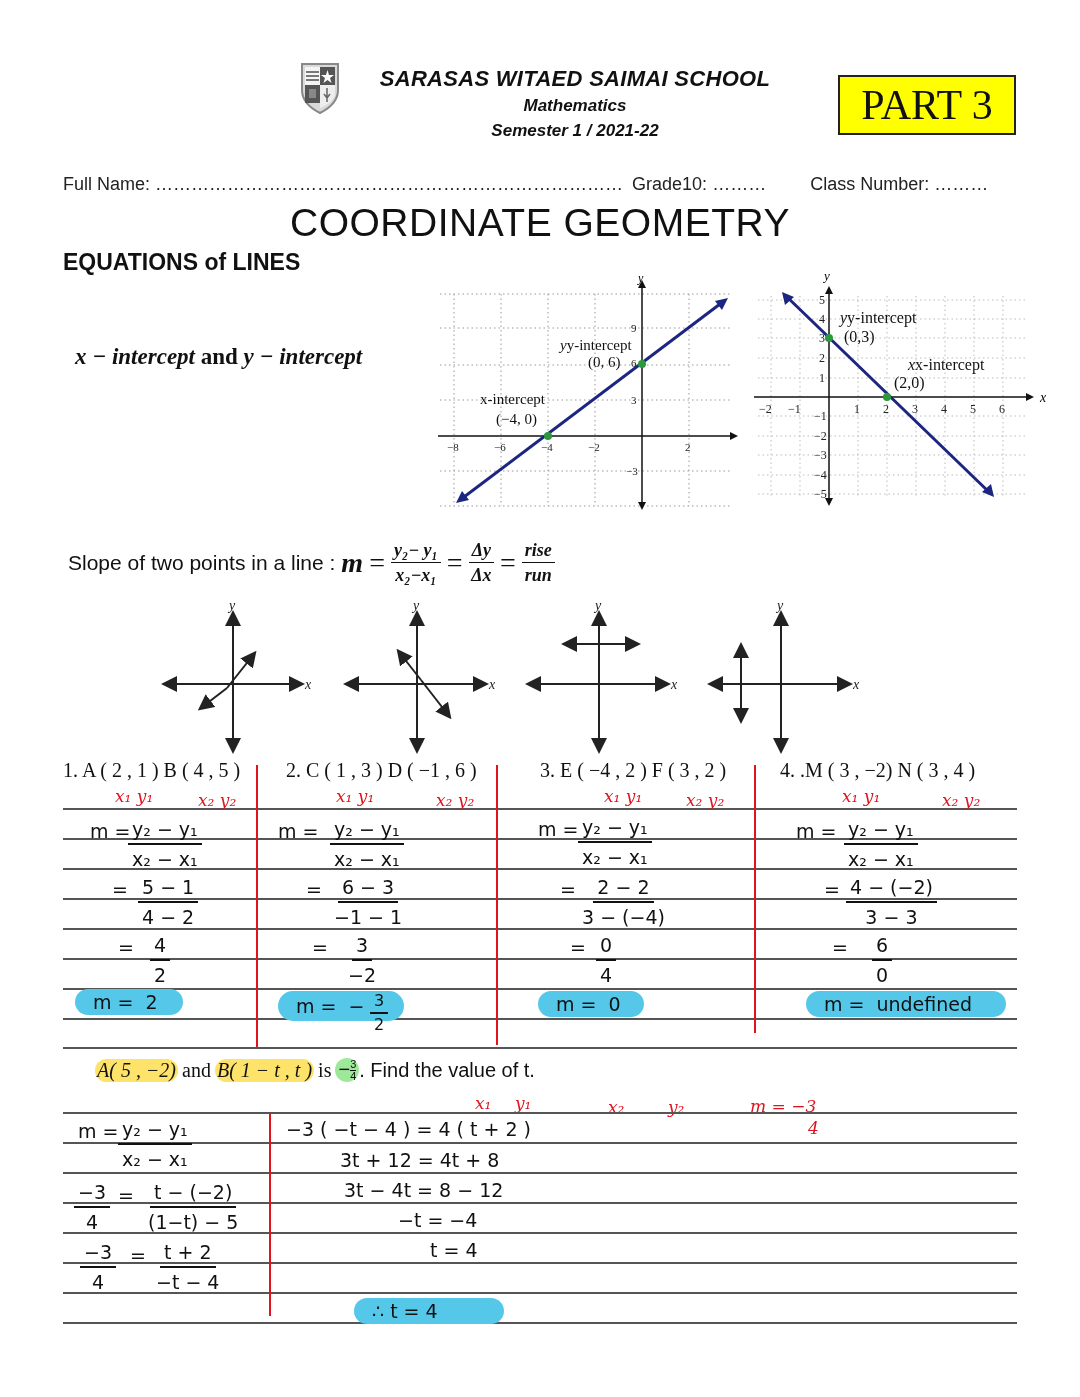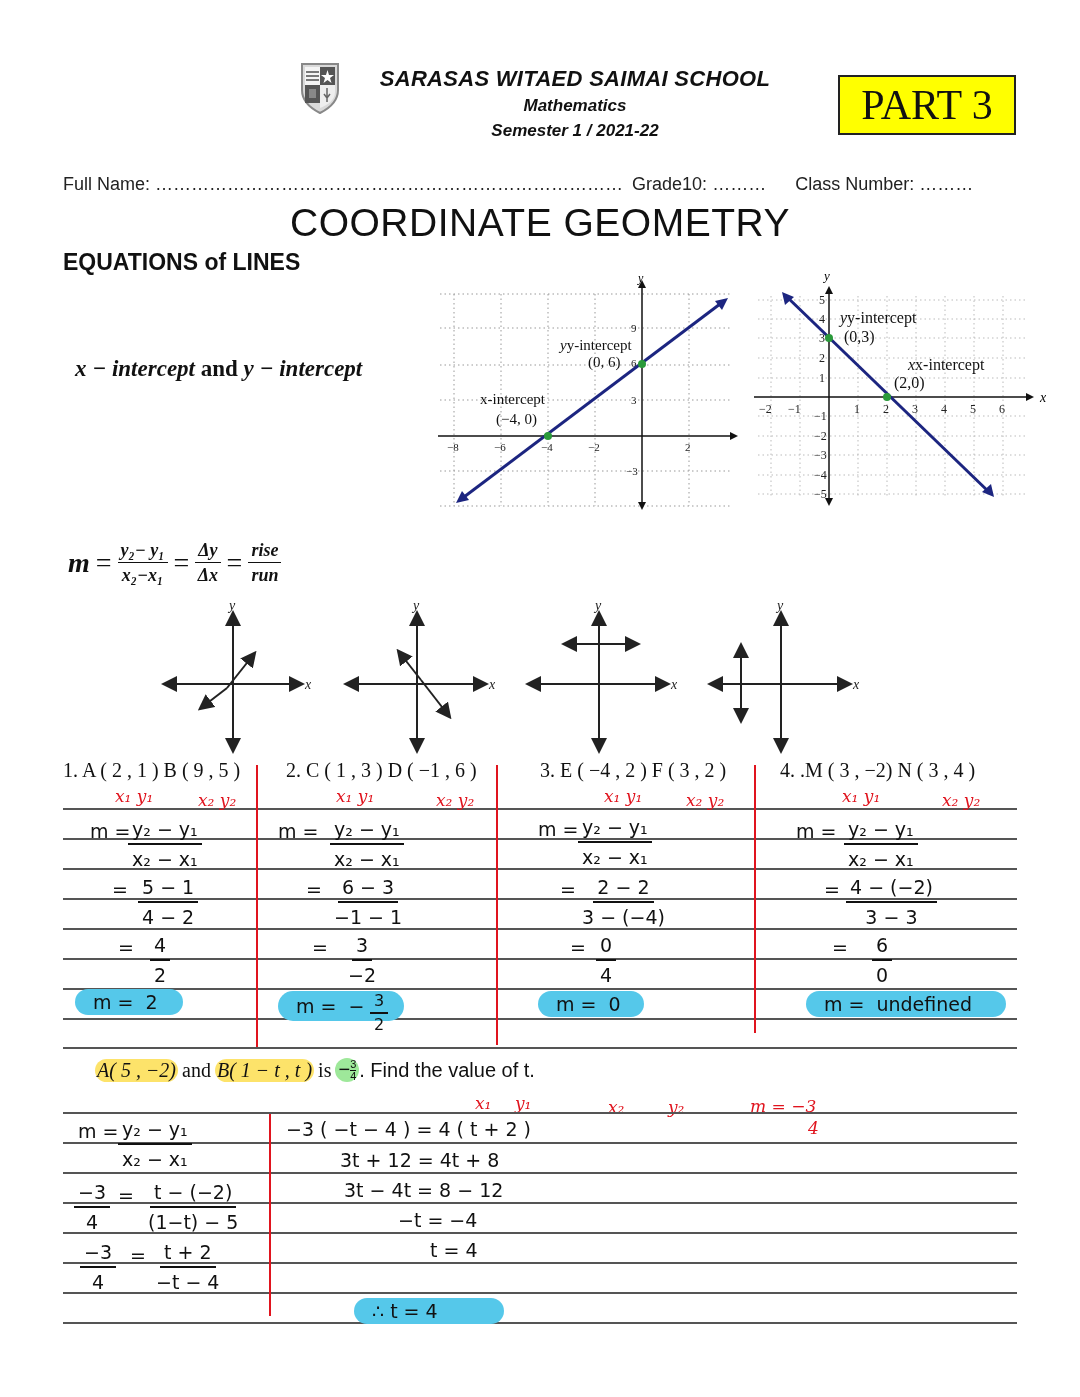--- a/index.html
+++ b/index.html
@@ -11,21 +11,21 @@
   
   #logo { left: 300px; top: 62px; width: 40px; height: 52px; }
   #school { left: 360px; top: 66px; width: 430px; text-align: center; font-weight: bold; font-style: italic; font-size: 22px; letter-spacing: 0.3px; }
   #subject { left: 360px; top: 96px; width: 430px; text-align: center; font-weight: bold; font-style: italic; font-size: 17px; }
   #semester { left: 360px; top: 121px; width: 430px; text-align: center; font-weight: bold; font-style: italic; font-size: 17px; }
   #part-box { left: 838px; top: 75px; width: 178px; height: 60px; background: #ffff00; border: 2px solid #222; display: flex; align-items: center; justify-content: center; font-family: "Liberation Serif", serif; font-size: 42px; }
 
   #name-line { left: 63px; top: 174px; width: 960px; font-size: 18px; color: #222; white-space: nowrap; }
   #doc-title { left: 0; top: 201px; width: 1080px; text-align: center; font-size: 39px; letter-spacing: 0.5px; }
   #section-title { left: 63px; top: 249px; font-weight: bold; font-size: 23px; text-align: right; }
-  #intercepts-label { left: 75px; top: 344px; font-family: "Liberation Serif", serif; font-size: 23px; font-weight: bold; margin-top: 12px; }
+  #intercepts-label { left: 75px; top: 344px; font-family: "Liberation Serif", serif; font-size: 23px; font-weight: bold; }
   #intercepts-label i { font-style: italic; }
 
   #slope-line { left: 68px; top: 538px; font-size: 21px; display: flex; align-items: center; gap: 6px; white-space: nowrap; }
   .frac { display: inline-flex; flex-direction: column; align-items: center; font-family: "Liberation Serif", serif; font-weight: bold; font-style: italic; font-size: 18px; line-height: 24px; }
   .frac .num { border-bottom: 1.5px solid #111; padding: 0 3px; }
   .eq { font-family: "Liberation Serif", serif; font-size: 28px; }
   .m-big { font-family: "Liberation Serif", serif; font-weight: bold; font-style: italic; font-size: 28px; }
 
   
   .rule { position: absolute; left: 63px; width: 954px; height: 1.5px; background: #555; }
@@ -61,21 +61,21 @@
 <div id="school" class="abs">SARASAS WITAED SAIMAI SCHOOL</div>
 <div id="subject" class="abs">Mathematics</div>
 <div id="semester" class="abs">Semester 1 / 2021-22</div>
 <div id="part-box" class="abs">PART 3</div>
 
 <div id="name-line" class="abs">
   <span>Full Name:</span>
   <span>……………………………………………………………………</span>
   <span style="margin-left:4px">Grade10:</span>
   <span>………</span>
-  <span style="margin-left:24px">Class Number:</span>
+  <span style="margin-left:39px">Class Number:</span>
   <span>………</span>
 </div>
 
 <div id="doc-title" class="abs">COORDINATE GEOMETRY</div>
 <div id="section-title" class="abs">EQUATIONS of LINES</div>
 
 <div id="intercepts-label" class="abs">
   <i>x − intercept</i>
   <span>and</span>
   <i>y − intercept</i>
@@ -180,20 +180,21 @@
   <circle cx="139" cy="131" r="4" fill="#2a9a3a"></circle>
   <g font-family="Liberation Serif, serif" font-size="16" fill="#111">
     <text x="92" y="57"><tspan font-style="italic">y</tspan><tspan>y-intercept</tspan></text>
     <text x="96" y="76">(0,3)</text>
     <text x="160" y="104"><tspan font-style="italic">x</tspan><tspan>x-intercept</tspan></text>
     <text x="146" y="122">(2,0)</text>
   </g>
 </svg>
 
 <div id="slope-line" class="abs">
+  <span>Slope of two points in a line :</span>
   <span class="m-big">m</span>
   <span class="eq">=</span>
   <span class="frac">
       <span class="num">y₂− y₁</span>
       <span>x₂−x₁</span>
     </span>
   <span class="eq">=</span>
   <span class="frac">
       <span class="num">Δy</span>
       <span>Δx</span>
@@ -260,21 +261,21 @@
 <div class="rule" style="top:928px"></div>
 <div class="rule" style="top:958px"></div>
 <div class="rule" style="top:988px"></div>
 <div class="rule" style="top:1018px"></div>
 <div class="rule" style="top:1047px"></div>
 
 <div class="vline" style="left:256px;top:765px;height:282px"></div>
 <div class="vline" style="left:496px;top:765px;height:280px"></div>
 <div class="vline" style="left:754px;top:765px;height:268px"></div>
 
-<div class="abs problem-head" style="left:63px;top:759px">1. A ( 2 , 1 ) B ( 9 , 5 )</div>
+<div class="abs problem-head" style="left:63px;top:759px">1. A ( 2 , 1 ) B ( 4 , 5 )</div>
 <div class="abs lbl" style="left:115px;top:786px">x₁ y₁</div>
 <div class="abs lbl" style="left:198px;top:790px">x₂ y₂</div>
 <div class="abs work" style="left:90px;top:820px">m =</div>
 <div class="abs work wfrac" style="left:128px;top:815px">
     <span class="n">y₂ − y₁</span>
     <span>x₂ − x₁</span>
   </div>
 <div class="abs work" style="left:112px;top:878px">=</div>
 <div class="abs work wfrac" style="left:138px;top:873px">
     <span class="n">5 − 1</span>

